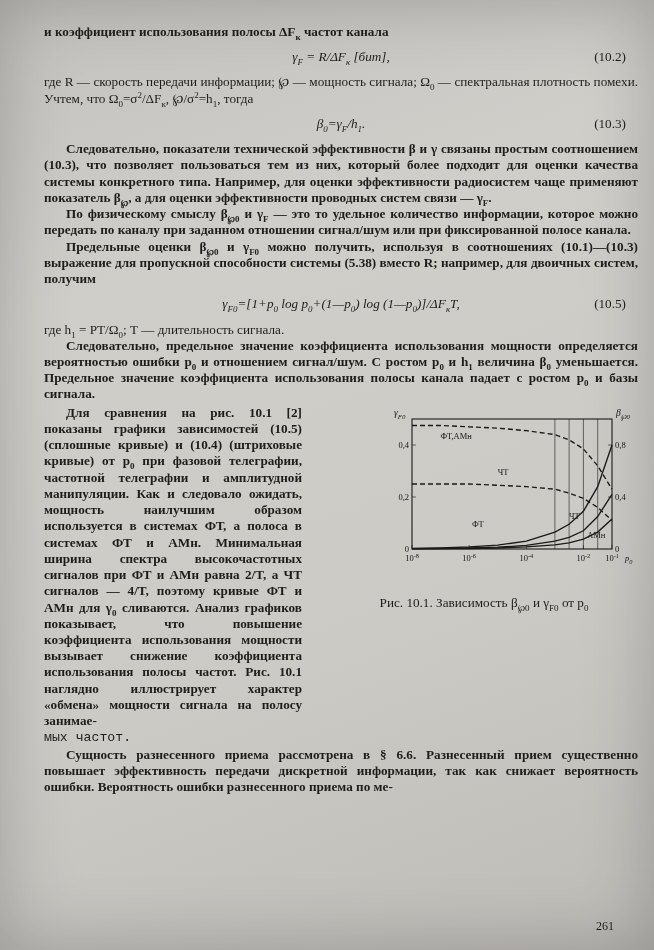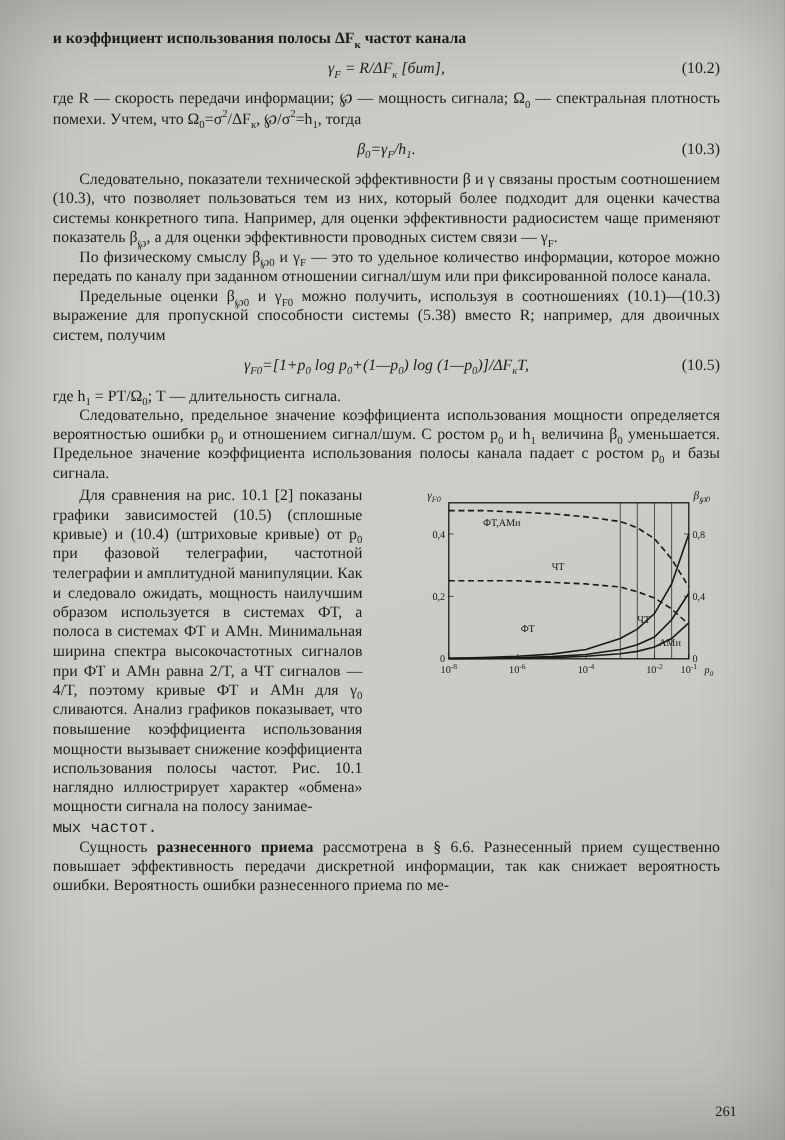--- a/index.html
+++ b/index.html
@@ -1,35 +1,35 @@
 <!DOCTYPE html>
 <html><head>
 <meta charset="utf-8">
 <style>
   html,body{margin:0;padding:0;background:#96958f;}
   .page{
     position:relative;
     width:654px;height:950px;
     box-sizing:border-box;
-    padding:24px 54px 0 44px;
+    padding:24px 16px 0 44px;
     background:linear-gradient(160deg,#c2c1bd 0%,#cfcec9 28%,#cbcac5 65%,#bcbbb6 100%);
     box-shadow:inset 0 0 70px rgba(0,0,0,.22);
     font-family:"Liberation Serif", serif;
     font-size:13.2px;
     line-height:1.23;
     color:#1e1d1a;
     overflow:hidden;
   }
   p{margin:0;text-align:justify;}
-  .indent{text-indent:22px;}
+  .indent{text-indent:22px;font-weight:bold;}
   .bold{font-weight:bold;}
   sub{font-size:68%;line-height:0;}
   sup{font-size:68%;line-height:0;}
   .eq{position:relative;text-align:center;margin:9px 0;font-style:italic;}
-  .eq .eq-num{position:absolute;right:0;top:0;font-style:normal;margin-left:10px;}
+  .eq .eq-num{position:absolute;right:12px;top:0;font-style:normal;margin-left:10px;}
   .columns{display:flex;gap:28px;margin-top:2px;}
   .col-left{width:258px;flex:0 0 258px;}
   .col-right{flex:1;padding-top:2px;}
   .chart{display:block;margin:0 2px 0 auto;}
   .chart text{font-family:"Liberation Serif", serif;font-size:8.5px;fill:#171614;}
   .chart .axis-title{font-size:9.5px;font-style:italic;}
   .chart .box{fill:none;stroke:#1b1a17;stroke-width:1.1;}
   .chart .grid{stroke:#1b1a17;stroke-width:0.6;fill:none;}
   .chart .curve{fill:none;stroke:#1b1a17;stroke-width:1.35;}
   .chart .curve.dashed{stroke-dasharray:5 3;}
@@ -108,20 +108,21 @@
           <polyline class="curve dashed" points="26.0,77.0 54.6,77.0 83.1,77.0 111.7,78.3 140.3,79.6 168.9,82.2 183.1,86.1 197.4,91.3 211.7,100.4 226.0,113.4"></polyline>
           <polyline class="curve solid" points="26.0,141.5 54.6,141.0 83.1,139.9 111.7,138.1 140.3,134.2 168.9,125.1 183.1,117.3 197.4,104.3 211.7,79.6 226.0,38.0"></polyline>
           <polyline class="curve solid" points="26.0,141.7 54.6,141.5 83.1,141.0 111.7,140.2 140.3,138.4 168.9,134.2 183.1,130.3 197.4,123.8 211.7,109.5 226.0,87.4"></polyline>
           <polyline class="curve solid" points="26.0,141.9 54.6,141.7 83.1,141.5 111.7,141.0 140.3,139.9 168.9,137.8 183.1,135.8 197.4,132.1 211.7,125.1 226.0,112.1"></polyline>
           <text x="54.6" y="31.5" text-anchor="start">ФТ,АМн</text>
           <text x="111.7" y="67.9" text-anchor="start">ЧТ</text>
           <text x="86.0" y="119.9" text-anchor="start">ФТ</text>
           <text x="183.1" y="112.1" text-anchor="start">ЧТ</text>
           <text x="210.3" y="131.1" text-anchor="middle">АМн</text>
         </svg>
+      <div class="caption">Рис. 10.1. Зависимость β<sub>℘0</sub> и γ<sub>F0</sub> от p<sub>0</sub></div>
     </div>
   </div>
 
   <p class="tail">мых частот.</p>
 
 
   <p class="indent">Сущность <b>разнесенного приема</b> рассмотрена в § 6.6. Разнесенный прием существенно повышает эффективность передачи дискретной информации, так как снижает вероятность ошибки. Вероятность ошибки разнесенного приема по ме-</p>
 
   <div class="pagenum">261</div>
 

